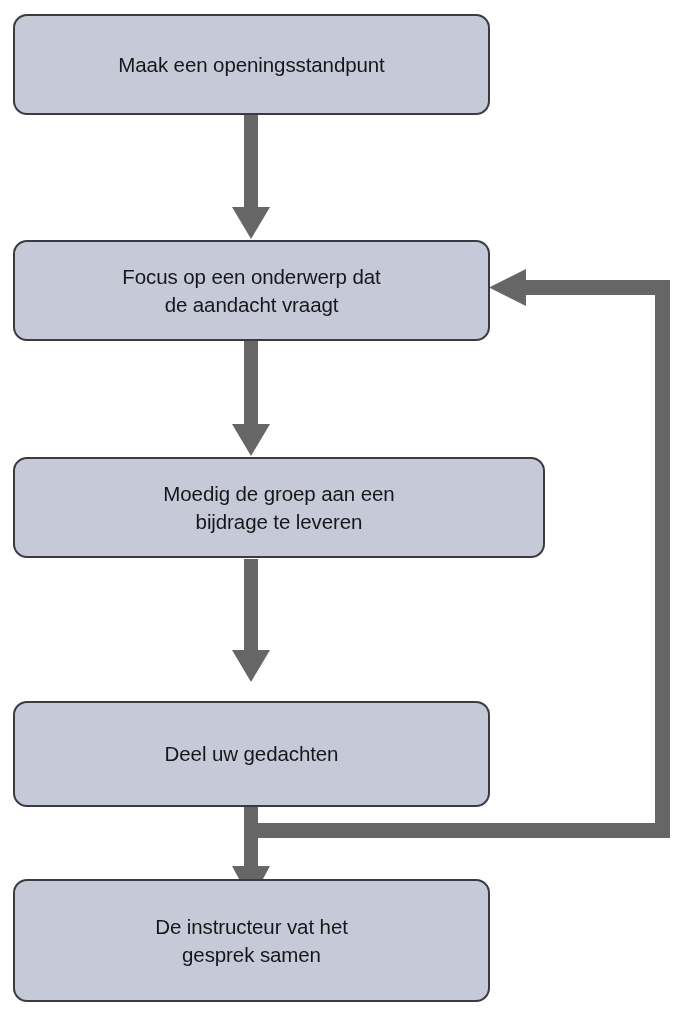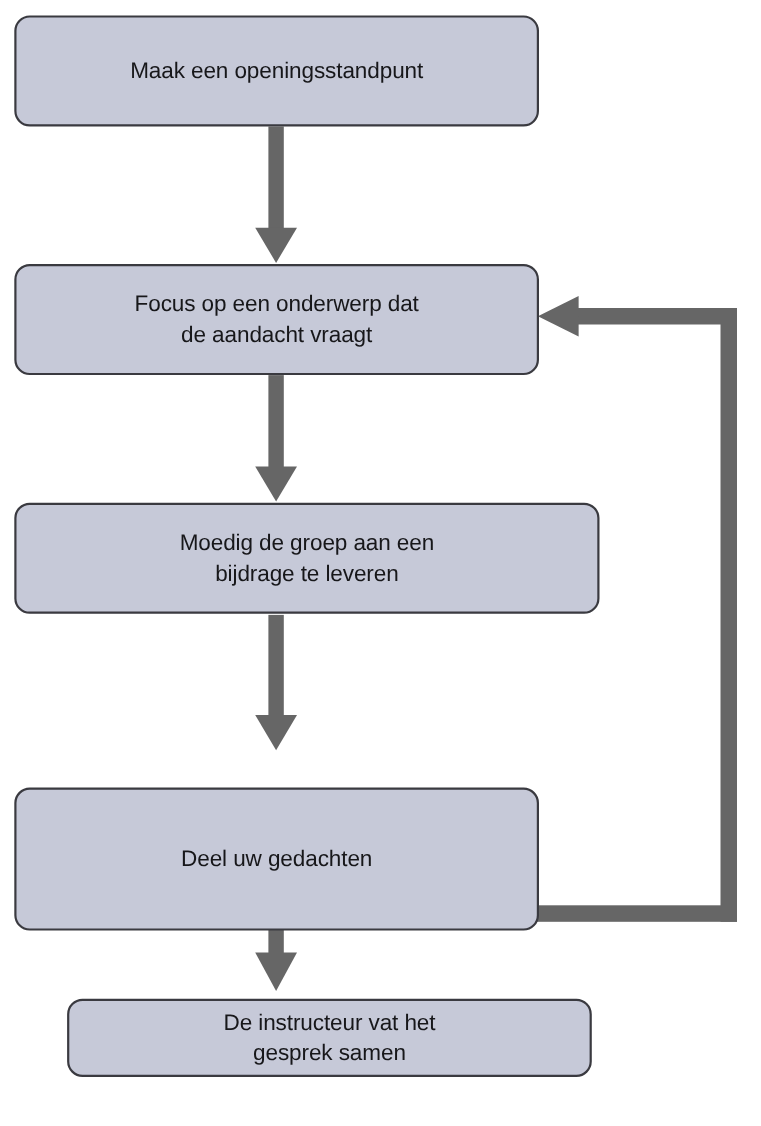--- a/index.html
+++ b/index.html
@@ -96,22 +96,22 @@
   <div class="node-box" style="left:13px; top:240px; width:477px; height:101px;">
     <span class="node-label">Focus op een onderwerp dat
 de aandacht vraagt</span>
   </div>
 
   <div class="node-box" style="left:13px; top:457px; width:532px; height:101px;">
     <span class="node-label">Moedig de groep aan een
 bijdrage te leveren</span>
   </div>
 
-  <div class="node-box" style="left:13px; top:716px; width:477px; height:130px;">
+  <div class="node-box" style="left:13px; top:701px; width:477px; height:106px;">
     <span class="node-label">Deel uw gedachten</span>
   </div>
 
-  <div class="node-box" style="left:13px; top:908px; width:477px; height:71px;margin-left:48px;">
+  <div class="node-box" style="left:13px; top:879px; width:477px; height:123px;">
     <span class="node-label">De instructeur vat het
 gesprek samen</span>
   </div>
 
 </div>
 
 </body></html>

